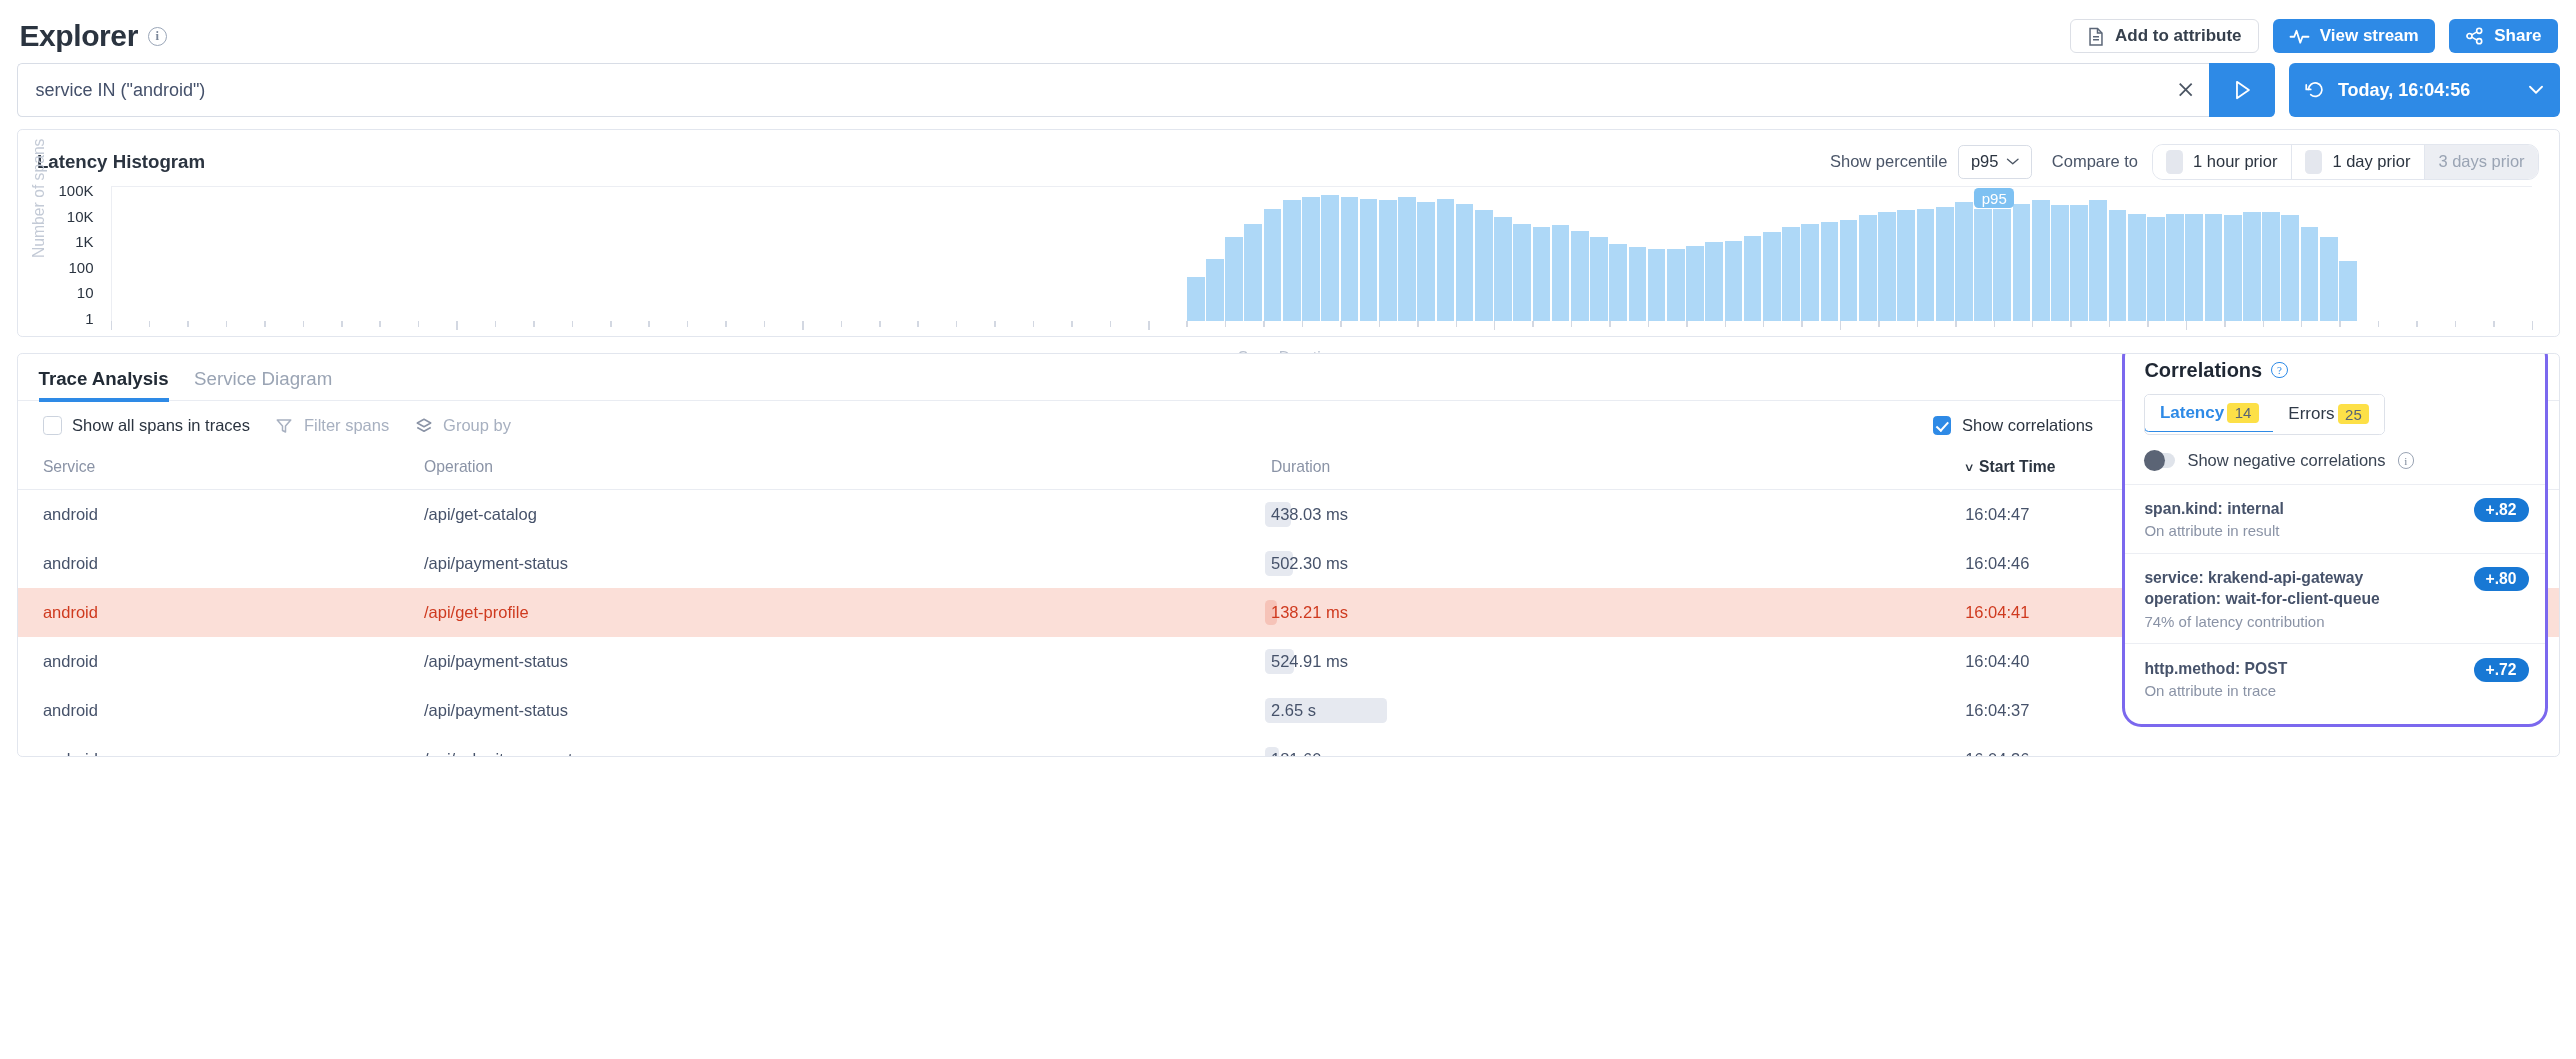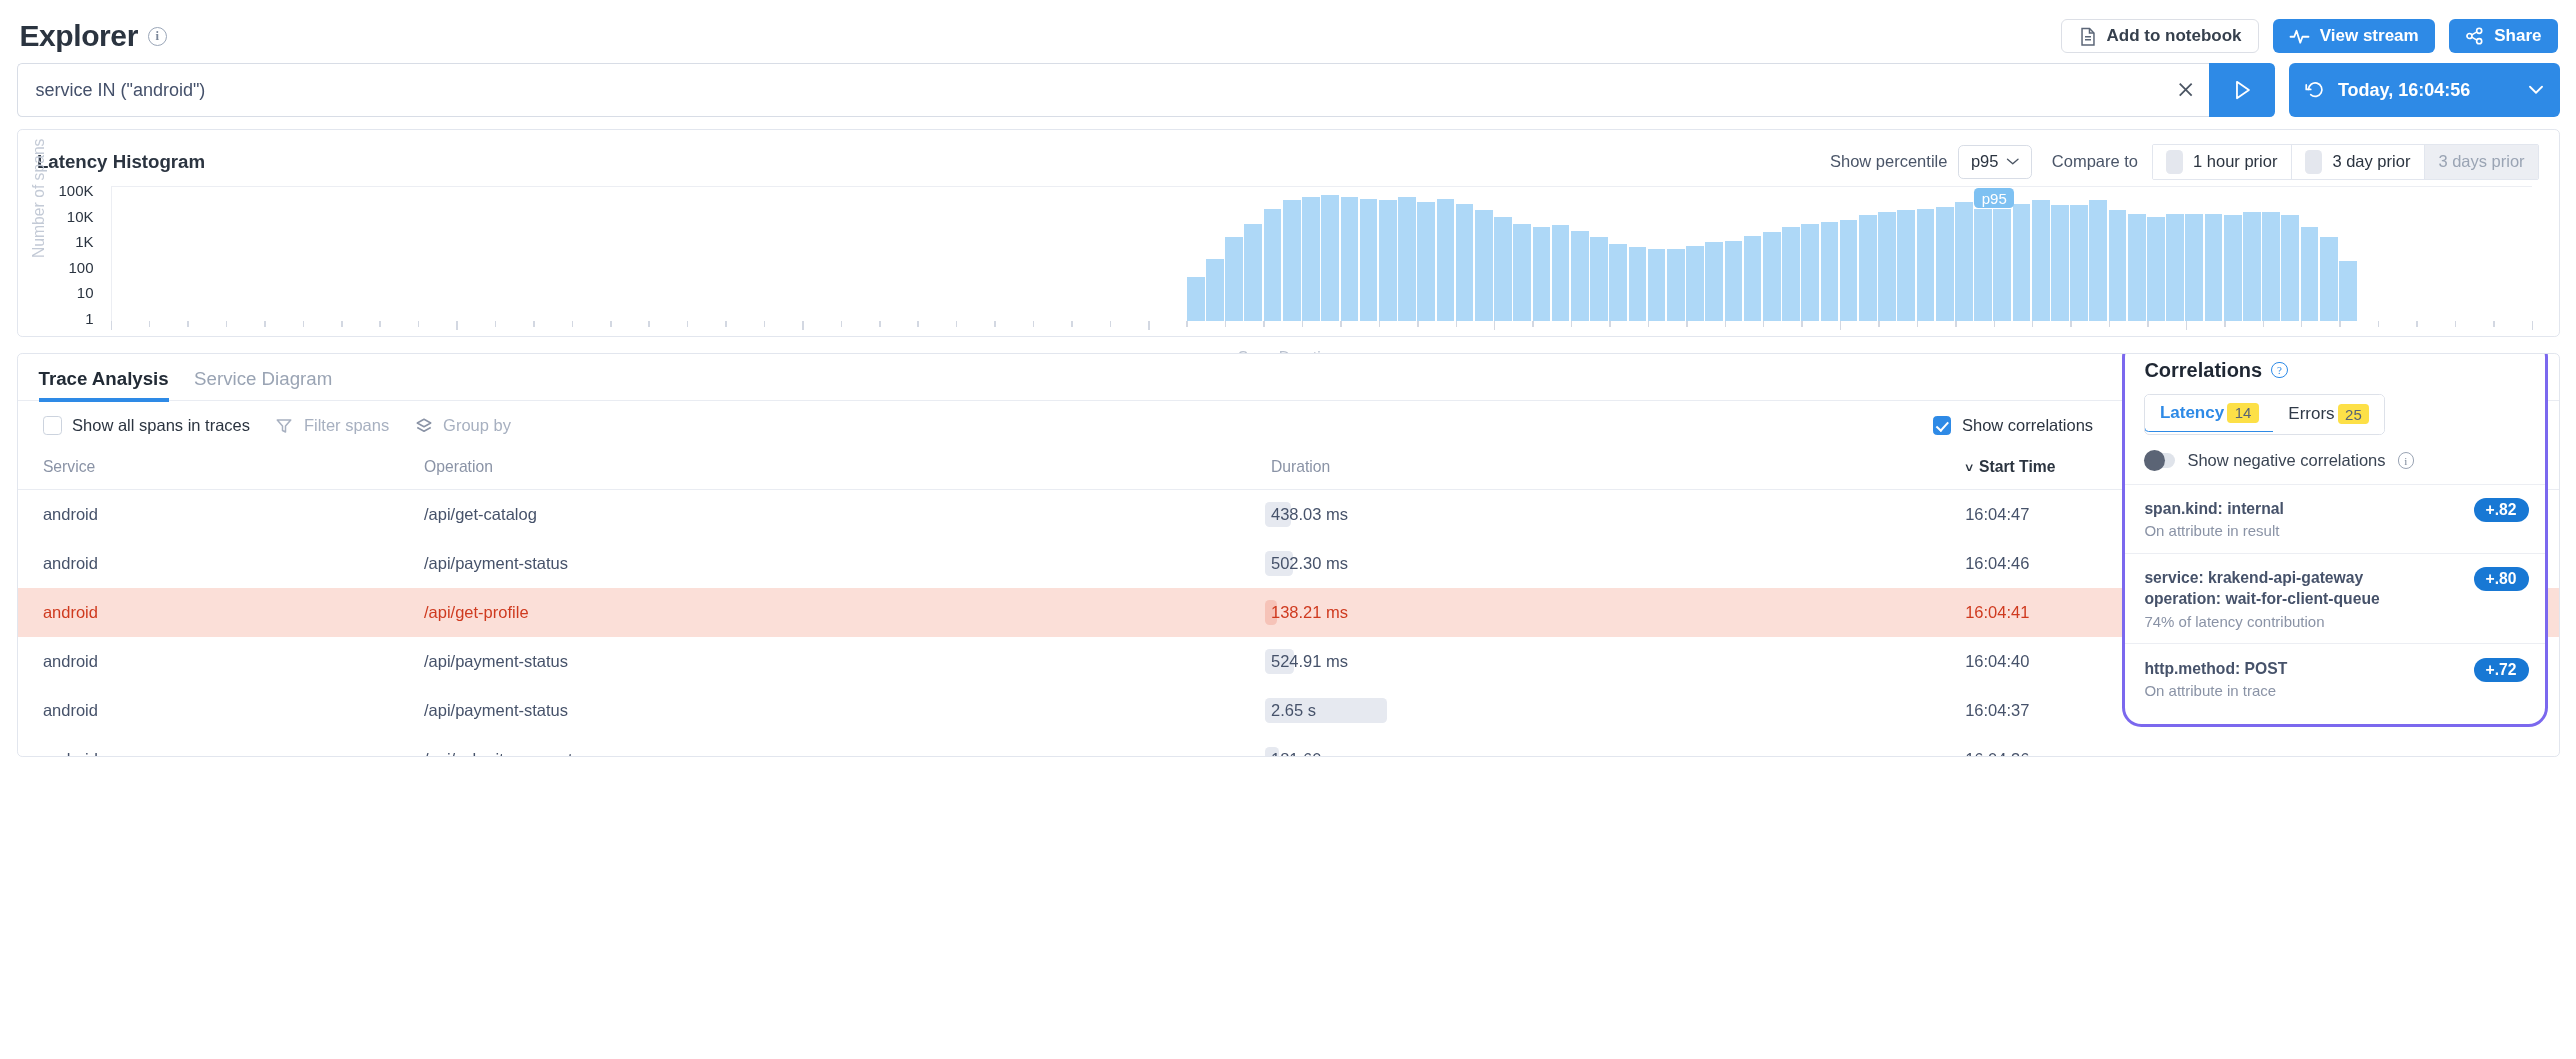--- a/index.html
+++ b/index.html
@@ -54,21 +54,21 @@
   .card { margin: 12px 16.5px 0 16.5px; border: 1.5px solid #e2e6ee; border-radius: 5.2px; background: #fff; }
   .hist-head { display: flex; align-items: center; padding: 13.5px 19.4px 6px 19.4px; }
   .hist-title { font-size: 18.7px; font-weight: 700; color: #2b3440; }
   .hh-spacer { flex: 1; }
   .hh-label { font-size: 16.5px; color: #4a5568; margin-right: 10.5px; }
   .pctl-select {
     display: inline-flex; align-items: center; gap: 7.5px; height: 34px; padding: 0 12px;
     border: 1.5px solid #d8dde6; border-radius: 5.2px; font-size: 16.5px; color: #2b3440;
     background: #fff; cursor: pointer;
   }
-  .cmp-group { display: inline-flex; border: 1.5px solid #e2e6ee; border-radius: 2px; overflow: hidden; margin-left: 3px; }
+  .cmp-group { display: inline-flex; border: 1.5px solid #e2e6ee; border-radius: 11px; overflow: hidden; margin-left: 3px; }
   .cmp-btn { display: inline-flex; align-items: center; gap: 10.5px; height: 34px; padding: 0 13.5px;
              font-size: 16.5px; color: #2b3440; background: #fff; border-right: 1.5px solid #e2e6ee; cursor: pointer; }
   .cmp-btn:last-child { border-right: none; }
   .cmp-btn.disabled { background: #eceef3; color: #9aa4b4; }
   .sw { width: 16.5px; height: 24px; border-radius: 4.5px; background: #e4e7ee; display: inline-block; }
 
   .hist-body { position: relative; height: 150px; padding: 0 0 0 0; }
   .ylab {
     position: absolute; left: 12px; top: 72px; transform: rotate(-90deg); transform-origin: left top;
     font-size: 15.7px; color: #c3cad6; white-space: nowrap;
@@ -161,21 +161,21 @@
     <div class="header-spacer"></div>
 
     <div class="hbtn ghost">
       <span class="ic">
         <svg width="18" height="19.4" viewBox="0 0 24 26">
             <path d="M4 2h10l6 6v16H4z" fill="none" stroke="#5b6677" stroke-width="2"></path>
             <path d="M14 2v6h6" fill="none" stroke="#5b6677" stroke-width="2"></path>
             <path d="M8 13h8M8 17h8" stroke="#5b6677" stroke-width="2"></path>
           </svg>
       </span>
-      <span>Add to notebook</span>
+      <span>Add to attribute</span>
     </div>
 
     <div class="hbtn primary">
       <span class="ic">
         <svg width="21" height="18" viewBox="0 0 28 24">
             <path d="M2 13h5l3-8 5 16 3-8h8" fill="none" stroke="#fff" stroke-width="2.4" stroke-linecap="round" stroke-linejoin="round"></path>
           </svg>
       </span>
       <span>View stream</span>
     </div>
@@ -235,21 +235,21 @@
           </svg>
       </span>
       <span class="hh-label" style="margin-left:19.4px">Compare to</span>
       <span class="cmp-group">
         <span class="cmp-btn">
           <span class="sw"></span>
           <span>1 hour prior</span>
         </span>
         <span class="cmp-btn">
           <span class="sw"></span>
-          <span>3 day prior</span>
+          <span>1 day prior</span>
         </span>
         <span class="cmp-btn disabled">
           <span>3 days prior</span>
         </span>
       </span>
     </div>
 
     <div class="hist-body">
       <div class="ylab">Number of spans</div>
       <div class="yaxis" id="yaxis">

